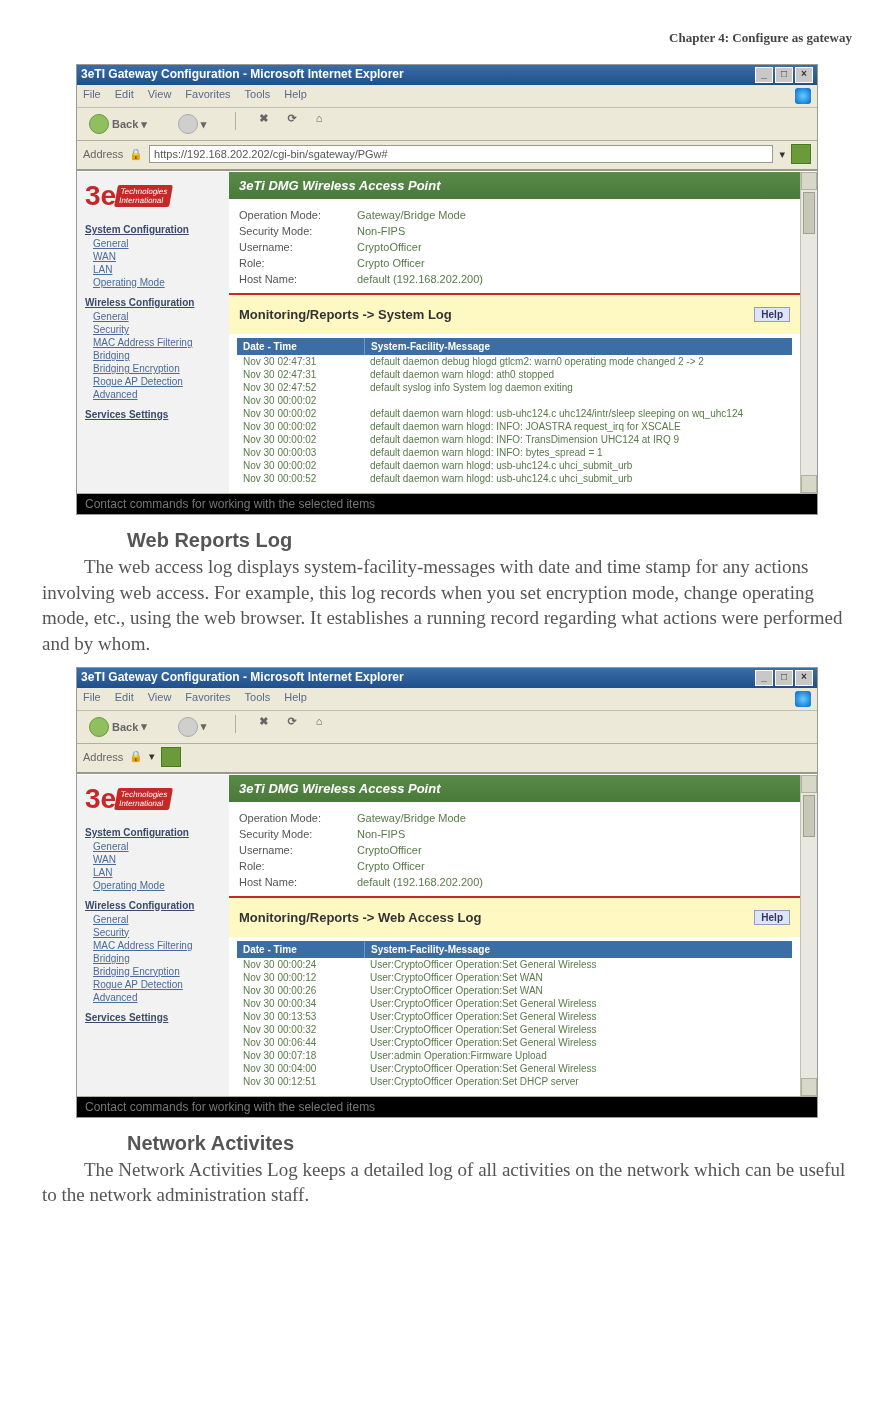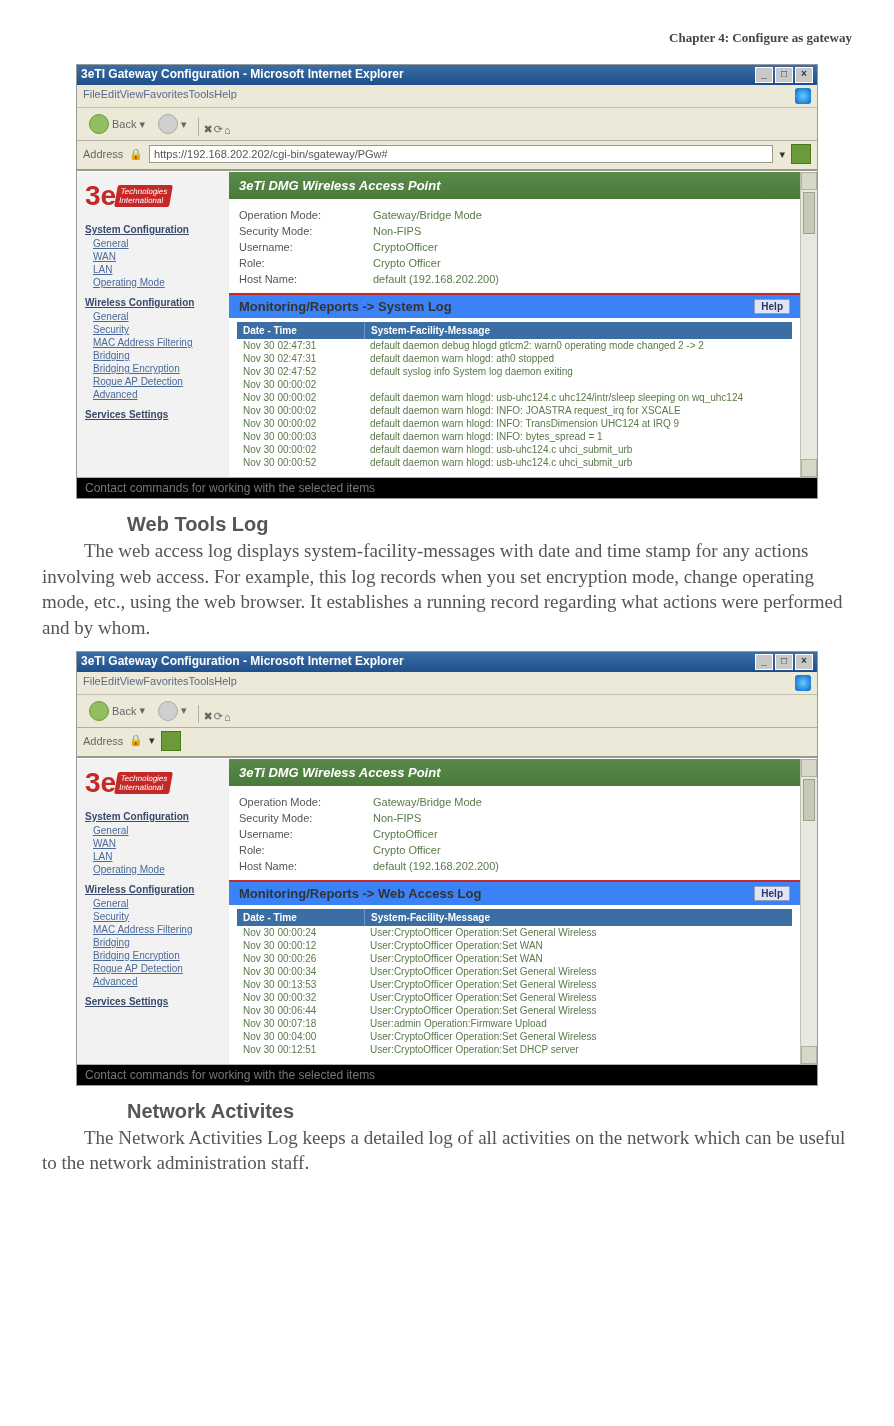--- a/index.html
+++ b/index.html
@@ -83,34 +83,35 @@
     background: #ece9d8;
     color: #5a6a8a;
     padding: 3px 6px;
     display: flex;
     gap: 14px;
     font-size: 11px;
     filter: blur(0.5px);
     border-bottom: 1px solid #c0c0b0;
     justify-content: space-between;
   }
-  .menubar .menus { display:flex; }
+  .menubar .menus { display:flex; gap:14px; }
   .menubar .ie-icon {
     width:16px; height:16px; background: radial-gradient(circle,#6cf,#06c);
     border-radius:3px;
   }
   .toolbar {
     background: #ece9d8;
     display: flex;
-    align-items: flex-end;
-    gap: 1px;
+    align-items: flex-start;
+    gap: 19px;
     padding: 4px 6px;
     border-bottom: 1px solid #b0b0a0;
     color: #666;
     filter: blur(0.4px);
+    font-weight: bold;
   }
   .toolbar .nav-btn {
     display:inline-flex; align-items:center; gap:3px;
     padding: 2px 6px;
   }
   .nav-circ {
     width:18px;height:18px;border-radius:50%;
     background:#8fbf5f;border:1px solid #6a9a3a;
     display:inline-block;
   }
@@ -180,27 +181,27 @@
     font-size:13px;
     font-style:italic;
     filter: blur(0.3px);
   }
   .info-block {
     padding:8px 10px 6px 10px;
     font-size:11px;
     color:#555;
     filter: blur(0.4px);
   }
-  .info-row { display:flex;gap:24px;padding:2px 0; }
+  .info-row { display:flex;gap:8px;padding:2px 0; }
   .info-row .k { width:110px;color:#555; }
   .info-row .v { color:#5a7a4a; }
   .section-title {
-    font-weight:bold;color:#333;padding:4px 10px;font-size:13px;
+    font-weight:bold;color:#333;padding:12px 10px;font-size:13px;
     border-top:2px solid #c62828;
-    background:#3b82f6;
+    background:#fef9c3;
     display:flex;justify-content:space-between;align-items:center;
   }
   .help-btn {
     font-size:10px;color:#336;background:#dde6f4;border:1px solid #99b;
     padding:1px 6px;
   }
   .logtable {
     margin:4px 8px 8px 8px;
     font-size:10px;
   }
@@ -364,21 +365,21 @@
         <div class="scroll-arrow"></div>
         <div class="scroll-thumb"></div>
         <div style="flex:1"></div>
         <div class="scroll-arrow"></div>
       </div>
     </div>
     <div class="statusbar">Contact commands for working with the selected items</div>
   </div>
 
   <div class="body-section">
-    <div class="body-heading">Web Tools Log</div>
+    <div class="body-heading">Web Reports Log</div>
     <p class="body-text"><span class="indent"></span><span>The web access log displays system-facility-messages with date and time stamp for any actions involving web access. For example, this log records when you set encryption mode, change operating mode, etc., using the web browser. It establishes a running record regarding what actions were performed and by whom.</span></p>
   </div>
 
   <div class="shot">
     <div class="titlebar">
       <span>3eTI Gateway Configuration - Microsoft Internet Explorer</span>
       <div class="buttons">
         <div class="btn">_</div>
         <div class="btn">□</div>
         <div class="btn">×</div>

